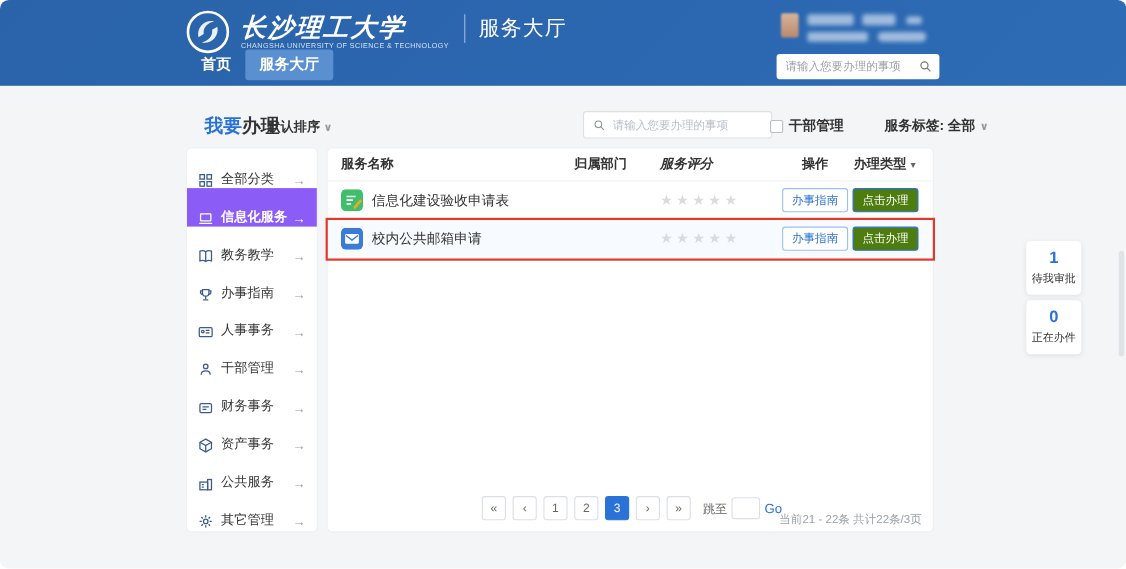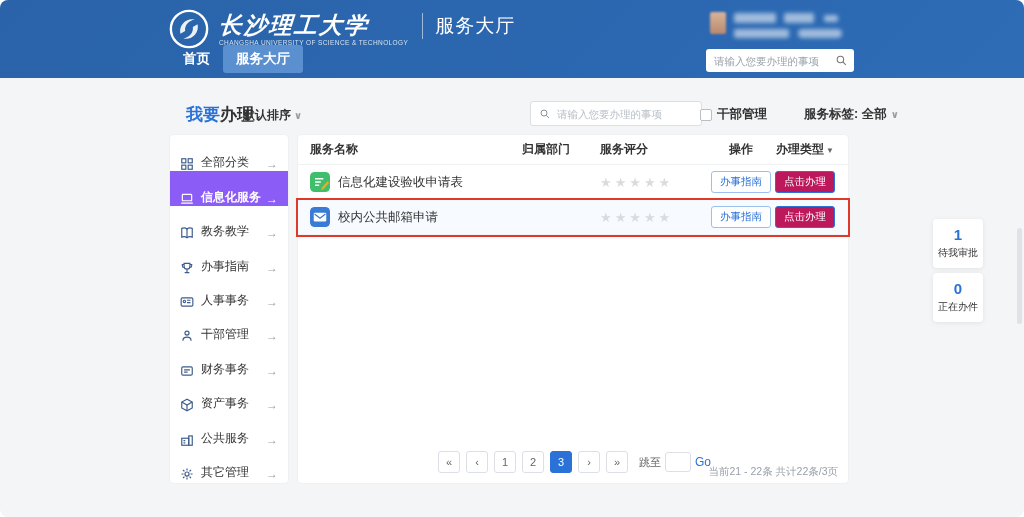--- a/index.html
+++ b/index.html
@@ -64,34 +64,34 @@
   .side-item.active .slabel { font-weight:bold; }
   .side-item.active .sarrow { color:#fff; }
 
   
   .panel { position:absolute; left:298px; top:135px; width:550px; height:348px; background:#fff;
            border-radius:4px; box-shadow:0 0 0 1px #eef0f3; }
   .thead { display:flex; align-items:center; height:30px; padding:0 12px; border-bottom:1px solid #f0f1f3;
            font-size:12px; font-weight:600; color:#333; }
   .col-name { flex:1; }
   .col-dept { width:78px; }
-  .col-rating { width:108px; }
+  .col-rating { width:108px;font-style:italic; }
   .col-action { width:66px; text-align:center; }
   .col-type { width:62px; text-align:center; white-space:nowrap; }
   .caret { font-size:8px; color:#666; margin-left:2px; }
 
   .trow { display:flex; align-items:center; height:35px; padding:0 12px; border-bottom:1px solid #f2f3f5; cursor:pointer; }
   .trow.tinted { background:#f7faff; }
   .name-cell { display:flex; align-items:center; }
   .row-icon { width:20px; height:20px; border-radius:4px; margin-right:8px; flex:0 0 auto; }
   .svc-name { font-size:12.5px; color:#333; }
   .stars { font-size:13px; color:#d9dbde; letter-spacing:3px; white-space:nowrap; }
   .btn-guide { display:inline-block; font-size:10.5px; color:#2a72d8; background:#fff; border:1px solid #9cc0ee;
                border-radius:3px; padding:3px 8px; cursor:pointer; white-space:nowrap; }
-  .btn-apply { display:inline-block; font-size:10.5px; color:#fff; background:#be185d; border:1px solid #2a72d8;
+  .btn-apply { display:inline-block; font-size:10.5px; color:#fff; background:#4d7c0f; border:1px solid #2a72d8;
                border-radius:3px; padding:3px 8px; cursor:pointer; white-space:nowrap; }
 
   .red-box { position:absolute; left:-2px; top:63px; width:554px; height:39px;
              border:2px solid #e0392b; pointer-events:none; z-index:5; }
 
   
   .pagination { position:absolute; left:0; bottom:10px; width:100%; display:flex; justify-content:center; align-items:center; }
   .pg-btn { min-width:22px; height:22px; line-height:20px; text-align:center; background:#fff; border:1px solid #dcdfe6;
             border-radius:3px; color:#666; font-size:11px; margin:0 3px; padding:0 4px; cursor:pointer; }
   .pg-btn.active { background:#2a72d8; border-color:#2a72d8; color:#fff; }

